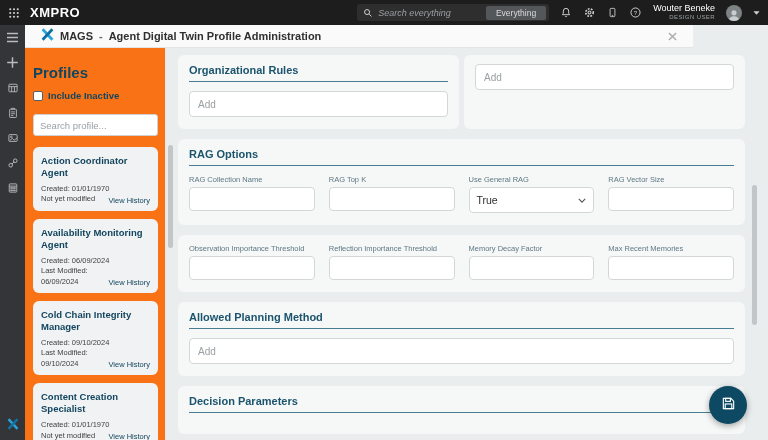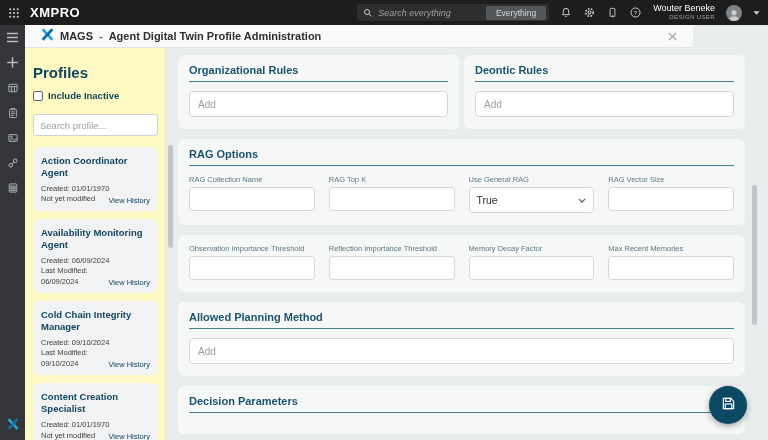--- a/index.html
+++ b/index.html
@@ -34,21 +34,21 @@
   .rail .ricon{ color:#b9bcbe; display:flex; }
   .rail .xlogo{ position:absolute; bottom:6px; left:50%; transform:translateX(-50%); }
   
   .titlebar{ position:absolute; left:25px; top:25px; width:668px; height:23px; background:#fafafa;
              border-bottom:1px solid #e3e5e5; display:flex; align-items:center; padding:0 16px; gap:6px; z-index:3;}
   .titlebar .tb-app{ font-size:11px; font-weight:bold; color:#2f2f2f; }
   .titlebar .tb-sep{ font-size:11px; font-weight:bold; color:#666; }
   .titlebar .tb-title{ font-size:11px; font-weight:bold; color:#2f2f2f; }
   .tb-close{ margin-left:auto; color:#a9acae; cursor:pointer; display:flex; }
   
-  .panel{ position:absolute; left:25px; top:48px; width:141px; height:392px; background:#fef9c3;
+  .panel{ position:absolute; left:25px; top:48px; width:141px; height:392px; background:#f97316;
           border-right:1px solid #e7e9e9; padding:8px 7px 16px 8px; overflow:hidden; }
   .panel h1{ font-size:15px; color:#12465f; margin:8px 0 9px 0; }
   .chk-row{ display:flex; align-items:center; gap:5px; margin-bottom:13px; cursor:pointer;}
   .chk{ width:10px; height:10px; border:1.5px solid #5a5f63; border-radius:2px; background:#fff; }
   .chk-row span{ font-size:9.5px; font-weight:bold; color:#12465f; }
   .psearch{ width:100%; height:22px; border:1px solid #ced2d4; border-radius:3px; padding:0 6px;
             font-family:"Liberation Sans", sans-serif; font-size:9.5px; color:#333; outline:none; margin-bottom:11px;}
   .psearch::placeholder{ color:#9aa0a4; }
   .pcard{ background:#f1f2f3; border-radius:6px; padding:8px 8px 6px 8px; margin-bottom:8px; cursor:pointer;}
   .pcard .pname{ font-size:9.5px; font-weight:bold; color:#12465f; line-height:1.25; margin-bottom:5px;}
@@ -275,21 +275,20 @@
   <div class="vthumb" style="left:168px; top:145px; height:103px;"></div>
 
   <div class="main">
 
     <div class="row2">
       <div class="card">
         <div class="sec-title">Organizational Rules</div>
         <input class="add-input" value="" placeholder="Add" style="">
       </div>
       <div class="card">
-        <div class="sec-title">Deontic Rules</div>
         <input class="add-input" value="" placeholder="Add" style="">
       </div>
     </div>
 
     <div class="card">
       <div class="sec-title">RAG Options</div>
       <div class="grid4">
         <div class="fld">
           <label>RAG Collection Name</label>
           <input value="" style="">

